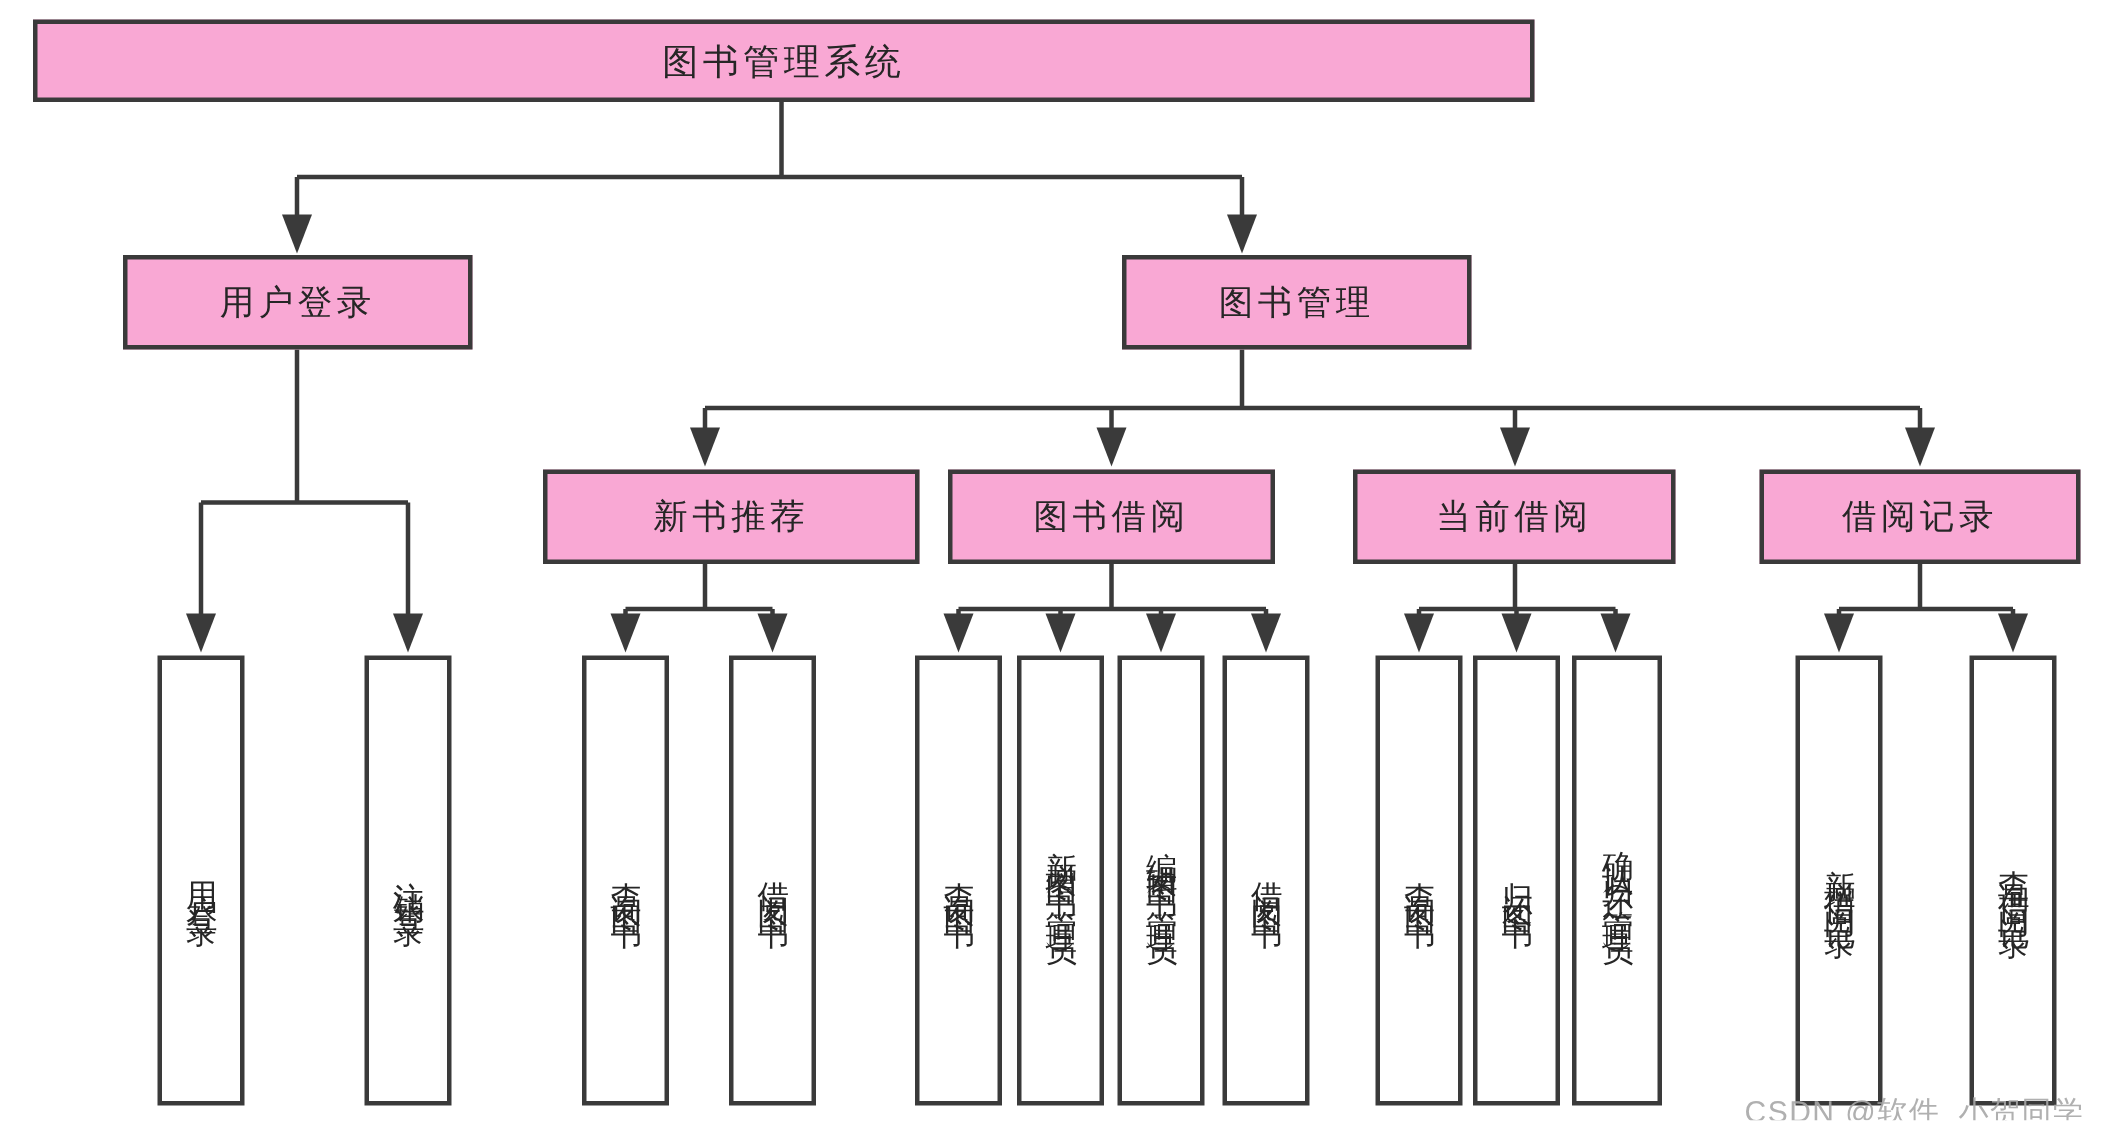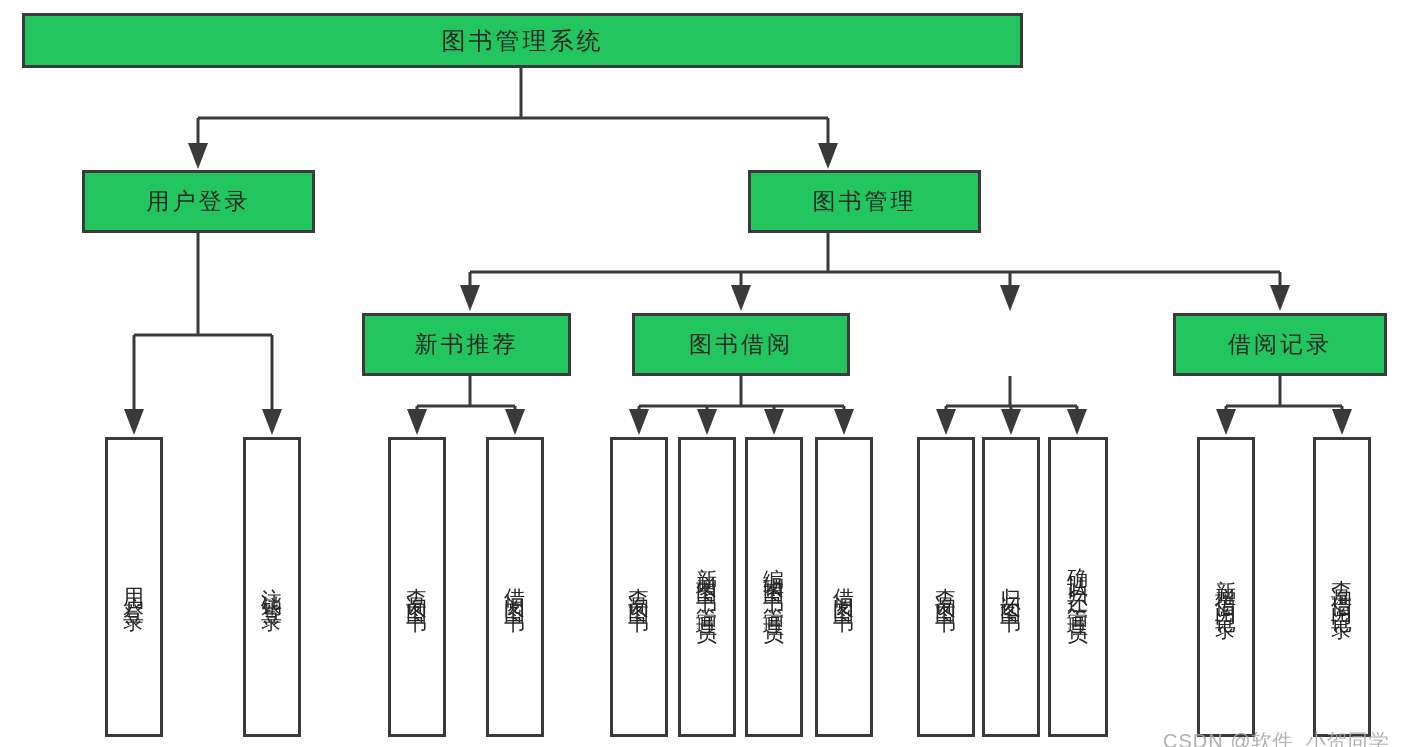--- a/index.html
+++ b/index.html
@@ -19,21 +19,21 @@
   .connector-svg {
     position: absolute;
     left: 0;
     top: 0;
     z-index: 0;
   }
   .hbox {
     position: absolute;
     box-sizing: border-box;
     border: 3px solid #3a3a3a;
-    background: #22c55e;
+    background: #f9a8d4;
     display: flex;
     align-items: center;
     justify-content: center;
     font-size: 23px;
     letter-spacing: 3px;
     z-index: 1;
   }
   .hbox.root {
     font-size: 24px;
   }
@@ -113,25 +113,28 @@
     <span>图书管理系统</span>
   </div>
 
   <div class="hbox" style="left:82px; top:170px; width:233px; height:63px;">
     <span>用户登录</span>
   </div>
   <div class="hbox" style="left:712px; top:170px; width:233px; height:63px;margin-left:36px;">
     <span>图书管理</span>
   </div>
 
-  <div class="hbox" style="left:362px; top:313px; width:209px; height:63px;">
+  <div class="hbox" style="left:362px; top:313px; width:251px; height:63px;">
     <span>新书推荐</span>
   </div>
   <div class="hbox" style="left:632px; top:313px; width:218px; height:63px;align-items:center;">
     <span>图书借阅</span>
+  </div>
+  <div class="hbox" style="left:902px; top:313px; width:215px; height:63px;">
+    <span>当前借阅</span>
   </div>
   <div class="hbox" style="left:1173px; top:313px; width:214px; height:63px;">
     <span>借阅记录</span>
   </div>
 
   <div class="vbox" style="left:105px;">
     <span class="vtext">用户登录</span>
   </div>
   <div class="vbox" style="left:243px;">
     <span class="vtext">注销登录</span>

